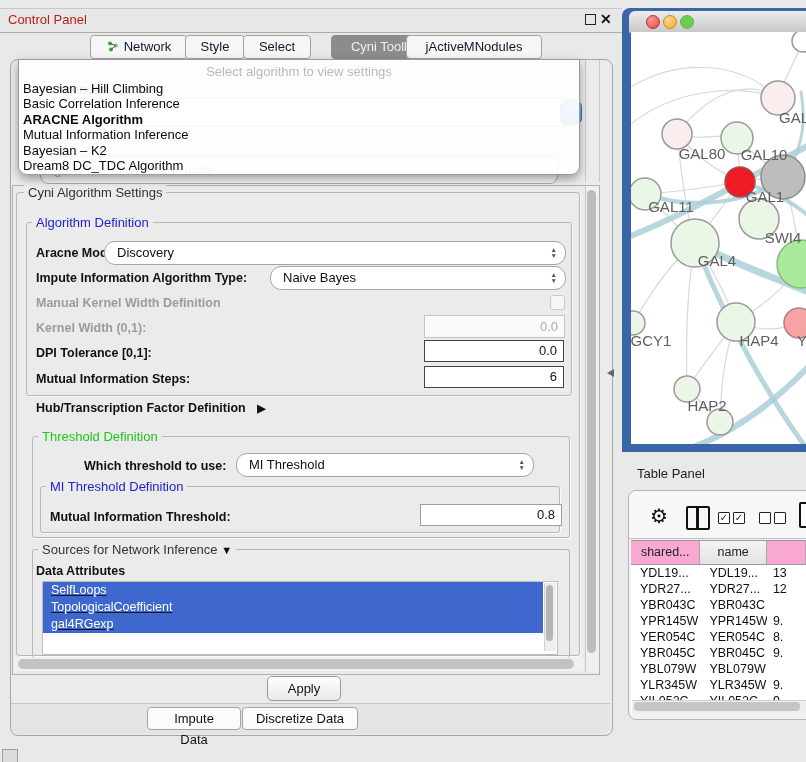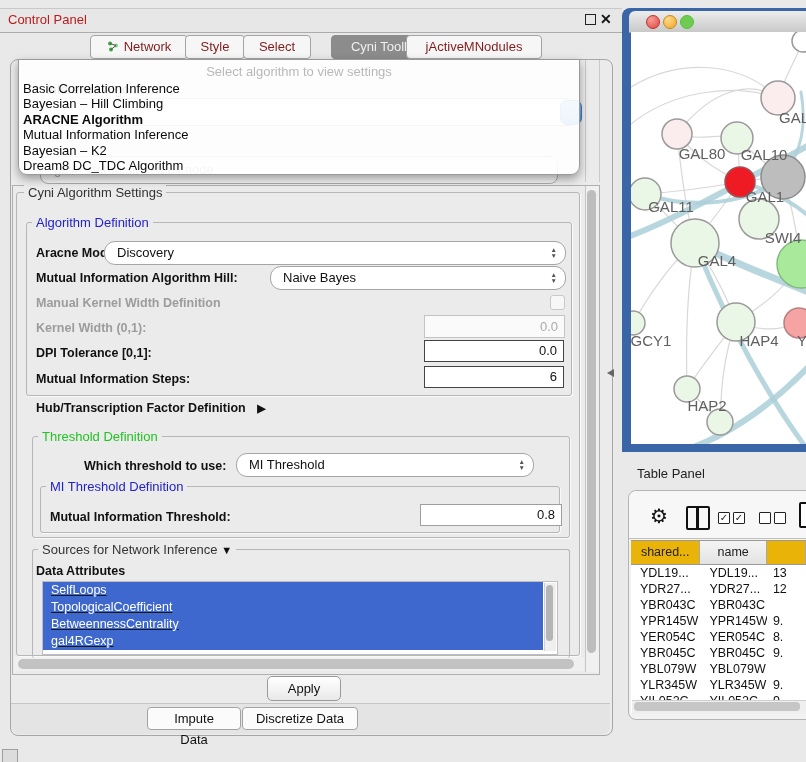--- a/index.html
+++ b/index.html
@@ -7,21 +7,21 @@
           font-family:"Liberation Sans",sans-serif;color:#1a1a1a;font-size:13px;}
   .abs{position:absolute;}
   
   .cp-titlebar{left:0;top:8px;width:622px;height:23px;background:#E7E7E7;
                border-top:1px solid #C9C9C9;border-bottom:1px solid #ACACAC;}
   .cp-title{left:8px;top:12px;font-size:13px;color:#b91c1c;}
   .float-box{left:585px;top:14px;width:9px;height:9px;border:1.5px solid #222;background:transparent;}
   .close-x{left:600px;top:11px;font-size:14px;font-weight:bold;color:#111;}
   
   .tab{position:absolute;top:35px;height:22px;line-height:22px;padding:0 12px;background:#F6F6F6;
-       border:1px solid #A3A3A3;border-radius:4px;font-size:13px;color:#7f1d1d;text-align:center;}
+       border:1px solid #A3A3A3;border-radius:4px;font-size:13px;color:#0f172a;text-align:center;}
   .tab.sel{background:#8C8C8C;color:#F0F0F0;border-color:#8C8C8C;}
   .bt-tab{position:absolute;top:707px;height:21px;line-height:21px;padding:0 12px;background:#FBFBFB;
        border:1px solid #A3A3A3;border-radius:4px;font-size:13px;color:#111;text-align:center;}
   .bt-tab.sel{background:#8C8C8C;color:#F0F0F0;border-color:#8C8C8C;}
   .net-tab-icon{display:inline-block;width:12px;height:11px;vertical-align:-1px;margin-right:5px;}
   
   .content-box{left:10px;top:59px;width:601px;height:675px;border:1px solid #A6A6A6;
                border-radius:8px;background:#EBEBEB;}
   
   .ghost-label{left:46px;top:82px;font-size:13px;color:#333;z-index:2;}
@@ -89,21 +89,21 @@
   .tp-toolbar{left:629px;top:491px;width:188px;height:47px;background:#F7F7F7;border-bottom:1px solid #C0C0C0;border-top-left-radius:8px;}
   .gear{left:650px;top:504px;font-size:20px;color:#111;}
   .col-icon{left:686px;top:506px;width:20px;height:20px;border:2.5px solid #111;border-radius:2px;}
   .col-icon::after{content:"";position:absolute;left:8px;top:0;width:2.5px;height:20px;background:#111;}
   .cb{position:absolute;width:10px;height:10px;border:1.5px solid #222;border-radius:1px;font-size:10px;
       line-height:10px;text-align:center;color:#222;background:#FDFDFD;}
   .file-icon{left:799px;top:502px;width:16px;height:22px;border:2.5px solid #111;border-radius:2px;background:#FDFDFD;}
   .tbl{left:631px;top:540px;width:175px;height:173px;overflow:hidden;background:#FFF;}
   .tbl-header{display:flex;height:23px;border-top:1px solid #9A9A9A;border-bottom:1px solid #9A9A9A;}
   .th{height:23px;line-height:23px;text-align:center;font-size:12.5px;color:#222;border-right:1px solid #A8A8A8;box-sizing:border-box;}
-  .th-blue{background:#eab308;}
+  .th-blue{background:#f9a8d4;}
   .th-gray{background:linear-gradient(#F4F4F4,#E3E3E3);}
   .tbl-row{display:flex;height:16px;background:#FFF;}
   .td{height:16px;line-height:16px;font-size:12.5px;color:#111;padding-left:9px;box-sizing:border-box;
       white-space:nowrap;overflow:hidden;}
   .tp-hscroll{left:632px;top:700px;width:174px;height:13px;background:#EFEFEF;border-top:1px solid #CFCFCF;}
   .tp-hthumb{left:634px;top:702px;width:166px;height:9px;background:#C6C6C6;border-radius:4px;}
 </style>
 </head>
 <body>
 
@@ -152,21 +152,21 @@
 
   <div class="lbl" style="left:36px;top:246px;">Aracne Mode:</div>
   <div class="combo" style="left:104px;top:241px;width:460px;">
     <span class="combo-text">Discovery</span>
     <span class="stepper">
         <span>▲</span>
         <span>▼</span>
       </span>
   </div>
 
-  <div class="lbl" style="left:36px;top:271px;">Mutual Information Algorithm Hill:</div>
+  <div class="lbl" style="left:36px;top:271px;">Impute Information Algorithm Type:</div>
   <div class="combo" style="left:270px;top:266px;width:294px;">
     <span class="combo-text">Naive Bayes</span>
     <span class="stepper">
         <span>▲</span>
         <span>▼</span>
       </span>
   </div>
 
   <div class="lbl-dis" style="left:36px;top:296px;">Manual Kernel Width Definition</div>
   <div class="checkbox-dis" style="left:550px;top:295px;"></div>
@@ -206,37 +206,36 @@
   <div class="group-title gt-plain" style="left:38px;top:542px;">
     <span>Sources for Network Inference</span>
     <span class="tri">▼</span>
   </div>
   <div class="lbl" style="left:36px;top:564px;">Data Attributes</div>
 
   <div class="abs attr-list">
 
   <div class="attr-item">SelfLoops</div>
       <div class="attr-item">TopologicalCoefficient</div>
-      <div class="attr-item">BetweennessCentrality</div>
       <div class="attr-item">gal4RGexp</div>
     </div>
   <div class="abs list-vscroll"></div>
   <div class="abs list-vthumb"></div>
 
   <div class="abs apply-btn">Apply</div>
   <div class="abs bottom-strip"></div>
   <div class="bt-tab" style="left:147px;width:68px;"><span>Impute Data</span></div>
   <div class="bt-tab" style="left:242px;width:90px;"><span>Discretize Data</span></div>
 
   <div class="abs popup">
     <div class="popup-placeholder">Select algorithm to view settings</div>
     <div>
 
-    <div class="popup-item">Basic Correlation Inference</div>
-        <div class="popup-item">Bayesian – Hill Climbing</div>
+    <div class="popup-item">Bayesian – Hill Climbing</div>
+        <div class="popup-item">Basic Correlation Inference</div>
         <div class="popup-item popup-item-bold">ARACNE Algorithm</div>
         <div class="popup-item">Mutual Information Inference</div>
         <div class="popup-item">Bayesian – K2</div>
         <div class="popup-item">Dream8 DC_TDC Algorithm</div>
       </div>
   </div>
 
   <div class="abs corner-icon"></div>
   <div class="abs cursor-mark"></div>
 

